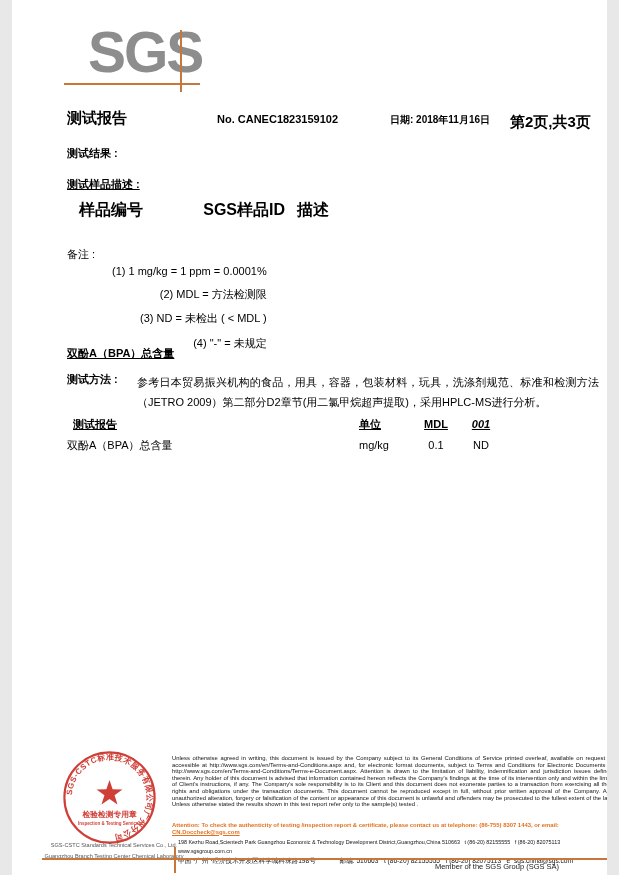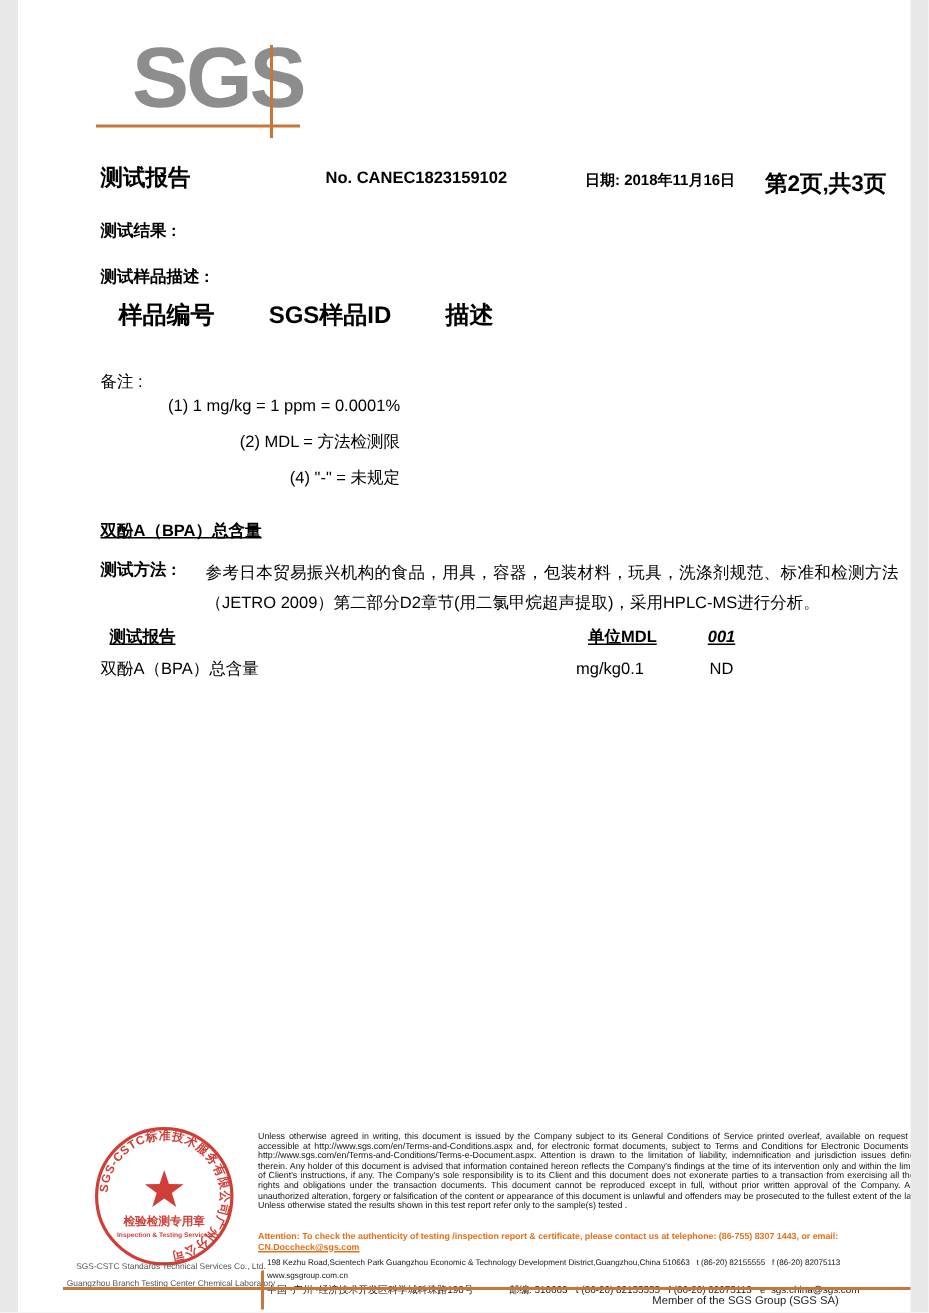--- a/index.html
+++ b/index.html
@@ -17,44 +17,44 @@
   .logo-vline { left:168px; top:30px; width:2px; height:62px; background:#c8773b; }
 
   
   .doc-title { left:55px; top:109px; font-size:15px; font-weight:bold; }
   .report-no { left:205px; top:113px; font-size:11px; font-weight:bold; }
   .report-date { left:378px; top:113px; font-size:10px; font-weight:bold; }
   .report-page { left:498px; top:113px; font-size:15px; font-weight:bold; }
 
   .results-label { left:55px; top:146px; font-size:11px; font-weight:bold; }
 
-  .sample-title { left:55px; top:177px; font-size:11px; font-weight:bold; }
+  .sample-title { left:55px; top:177px; font-size:11px; font-weight:bold; text-decoration:underline; }
 
   .sample-table { left:55px; top:200px; width:330px; font-size:16px; }
   .sample-table .trow { display:flex; }
   .sample-table .c1 { width:88px; text-align:center; }
-  .sample-table .c2 { width:130px; text-align:center; }
+  .sample-table .c2 { width:130px; text-align:right; }
   .sample-table .c3 { flex:1; text-align:left; padding-left:12px; }
   .sample-table .thead { font-weight:bold; margin-bottom:5px; }
 
   .notes-label { left:55px; top:247px; font-size:11px; font-weight:normal; }
   .notes-list { left:100px; top:265px; font-size:11px; }
   .notes-list .note { margin-bottom:9.5px;text-align:right; }
 
   .bpa-title { left:55px; top:346px; font-size:11px; font-weight:bold; text-decoration:underline; }
 
   .method-label { left:55px; top:372px; font-size:11px; font-weight:bold; }
   .method-text { left:125px; top:372px; width:462px; font-size:11px; line-height:20px; text-align:justify; }
 
   .res-table { left:55px; top:417px; width:437px; font-size:11px; }
   .res-table .trow { display:flex; align-items:baseline; }
   .res-table .thead { margin-bottom:6px; }
   .res-table .ci { flex:1; padding-left:6px; }
-  .res-table .cu { width:55px; text-align:right; }
-  .res-table .cm { width:44px; text-align:left; }
+  .res-table .cu { width:55px; text-align:left; }
+  .res-table .cm { width:44px; text-align:center; }
   .res-table .cs { width:46px; text-align:center; }
   .res-table .thead .ci span,
   .res-table .thead .cu span,
   .res-table .thead .cm span { font-weight:bold; text-decoration:underline; }
   .res-table .thead .cs span { font-weight:bold; font-style:italic; text-decoration:underline; }
   .res-table .tbody .ci { padding-left:0; }
 
   
   .stamp { left:49px; top:749px; width:97px; height:97px; opacity:0.88; }
 
@@ -95,20 +95,21 @@
       <div class="c1">样品编号</div>
       <div class="c2">SGS样品ID</div>
       <div class="c3">描述</div>
     </div>
   </div>
 
   <div class="abs notes-label">备注 :</div>
   <div class="abs notes-list">
     <div class="note">(1) 1 mg/kg = 1 ppm = 0.0001%</div>
     <div class="note">(2) MDL = 方法检测限</div>
+    <div class="note">(3) ND = 未检出 ( &lt; MDL )</div>
     <div class="note">(4) "-" = 未规定</div>
   </div>
 
   <div class="abs bpa-title">双酚A（BPA）总含量</div>
   <div class="abs method-label">测试方法 :</div>
   <div class="abs method-text">参考日本贸易振兴机构的食品，用具，容器，包装材料，玩具，洗涤剂规范、标准和检测方法（JETRO 2009）第二部分D2章节(用二氯甲烷超声提取)，采用HPLC-MS进行分析。</div>
 
   <div class="abs res-table">
     <div class="trow thead">
       <div class="ci"><span>测试报告</span></div>

